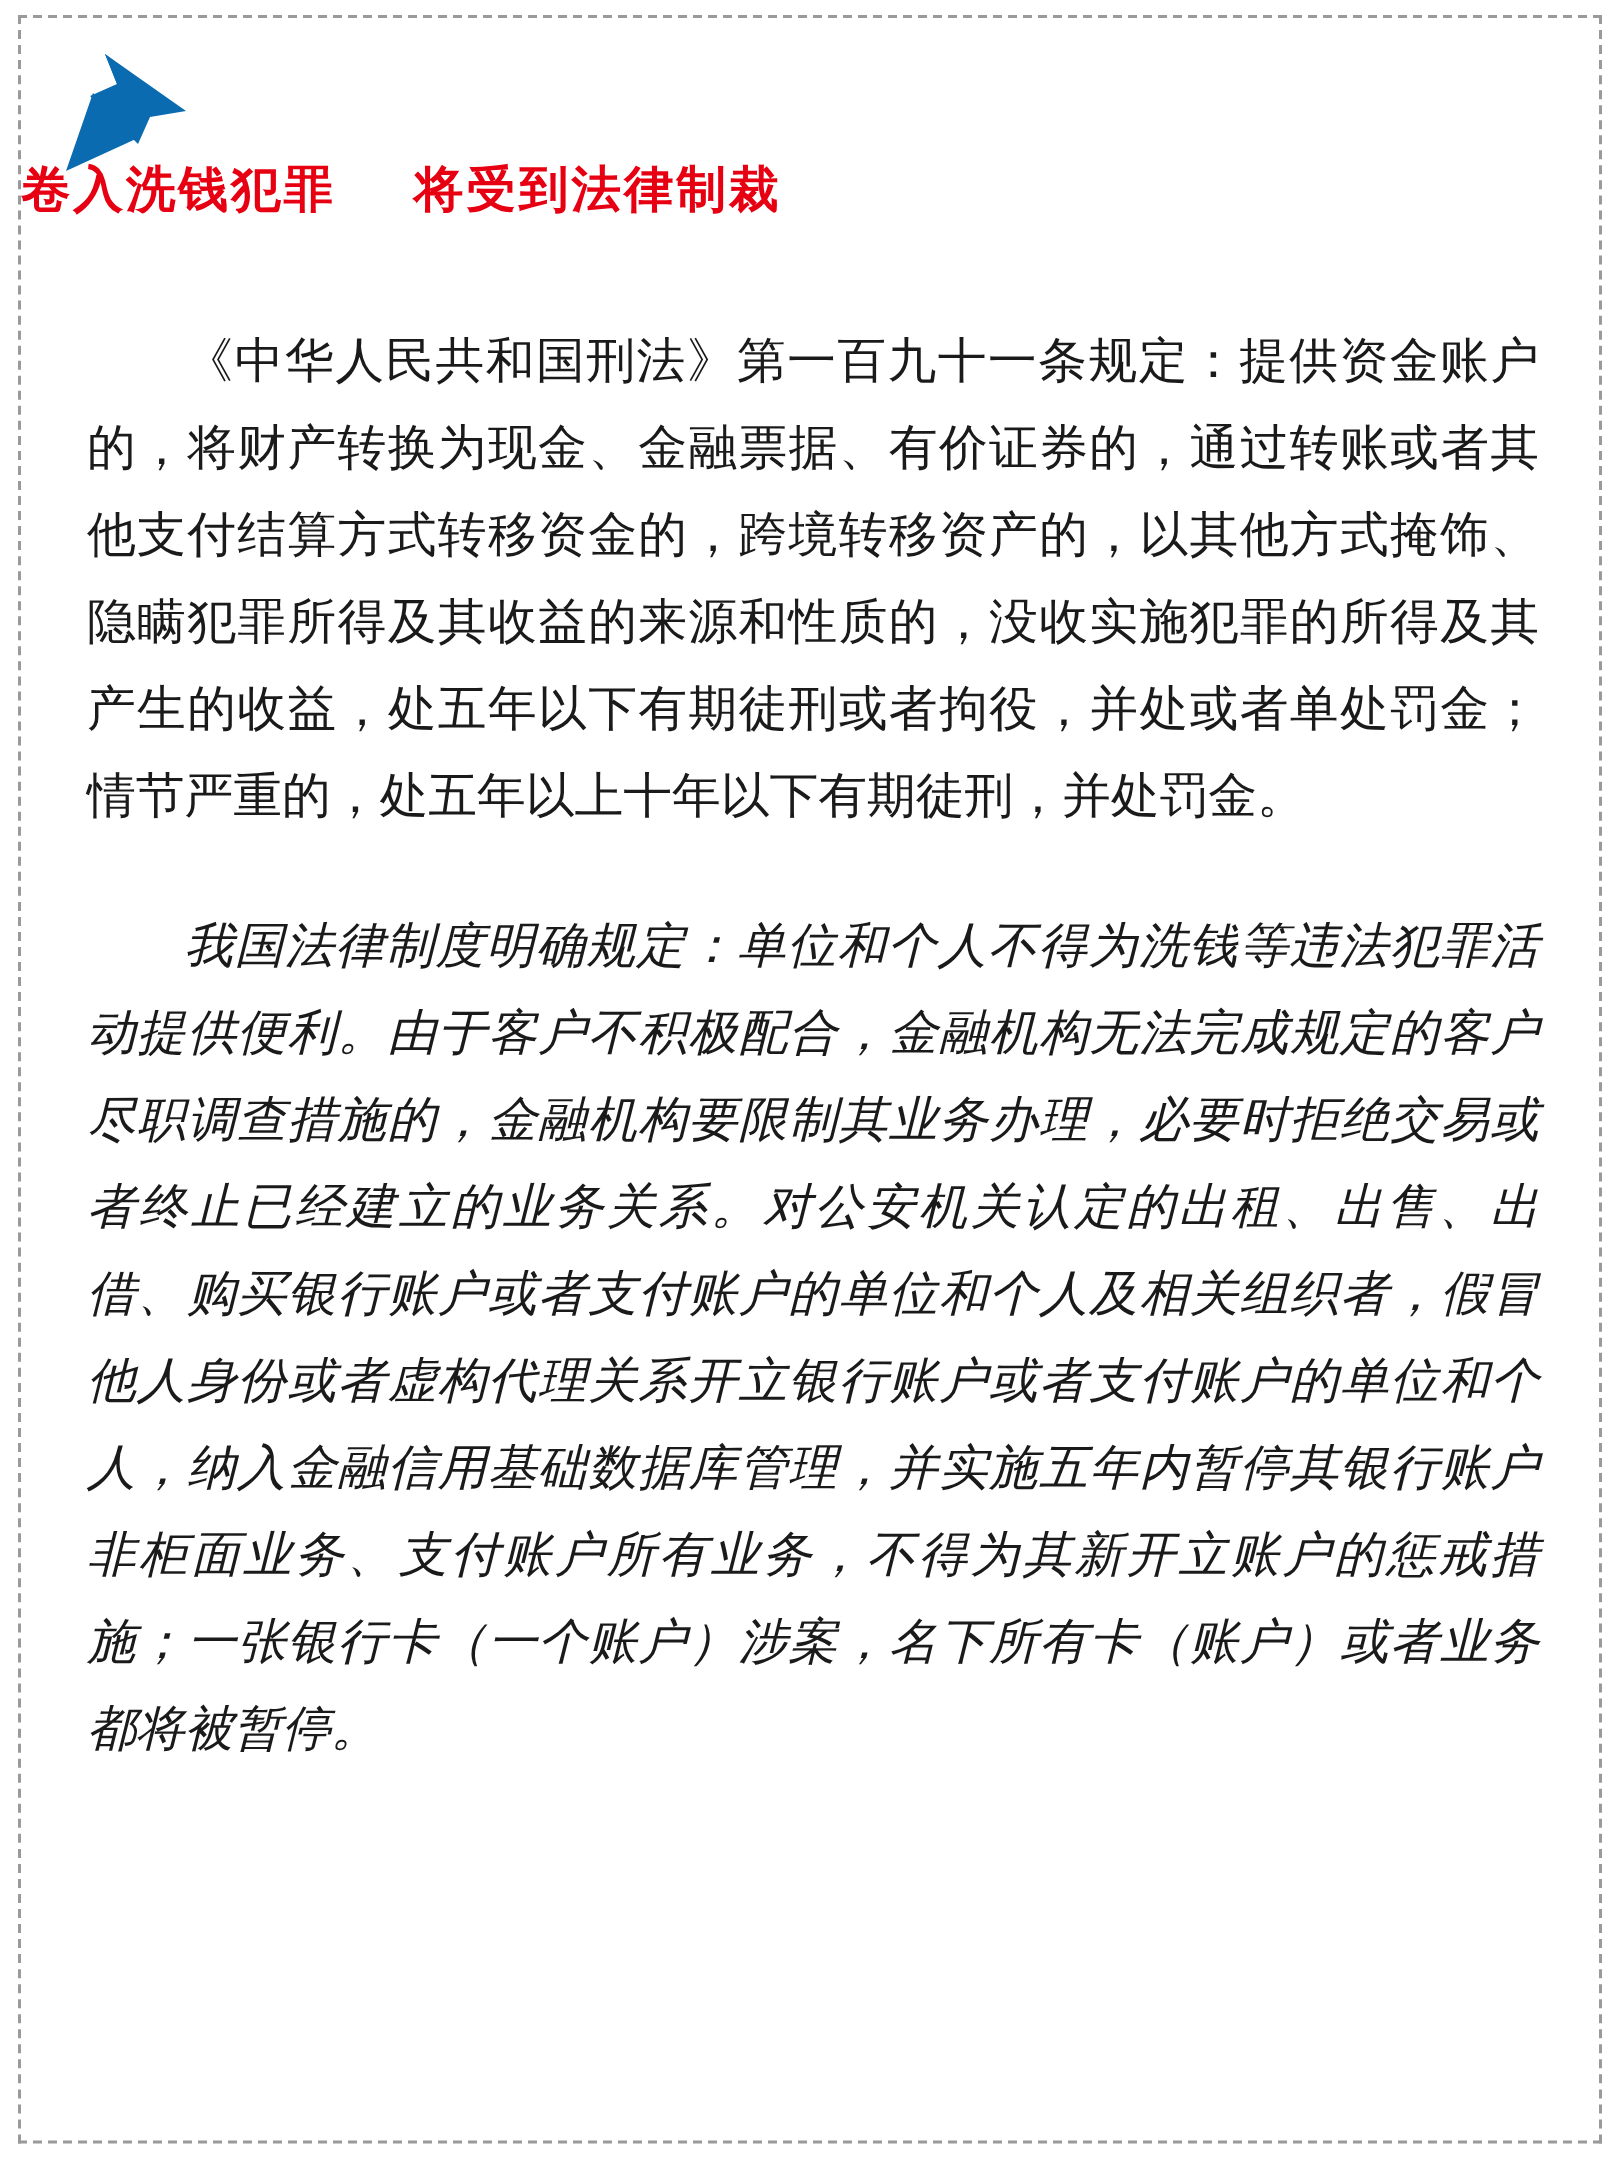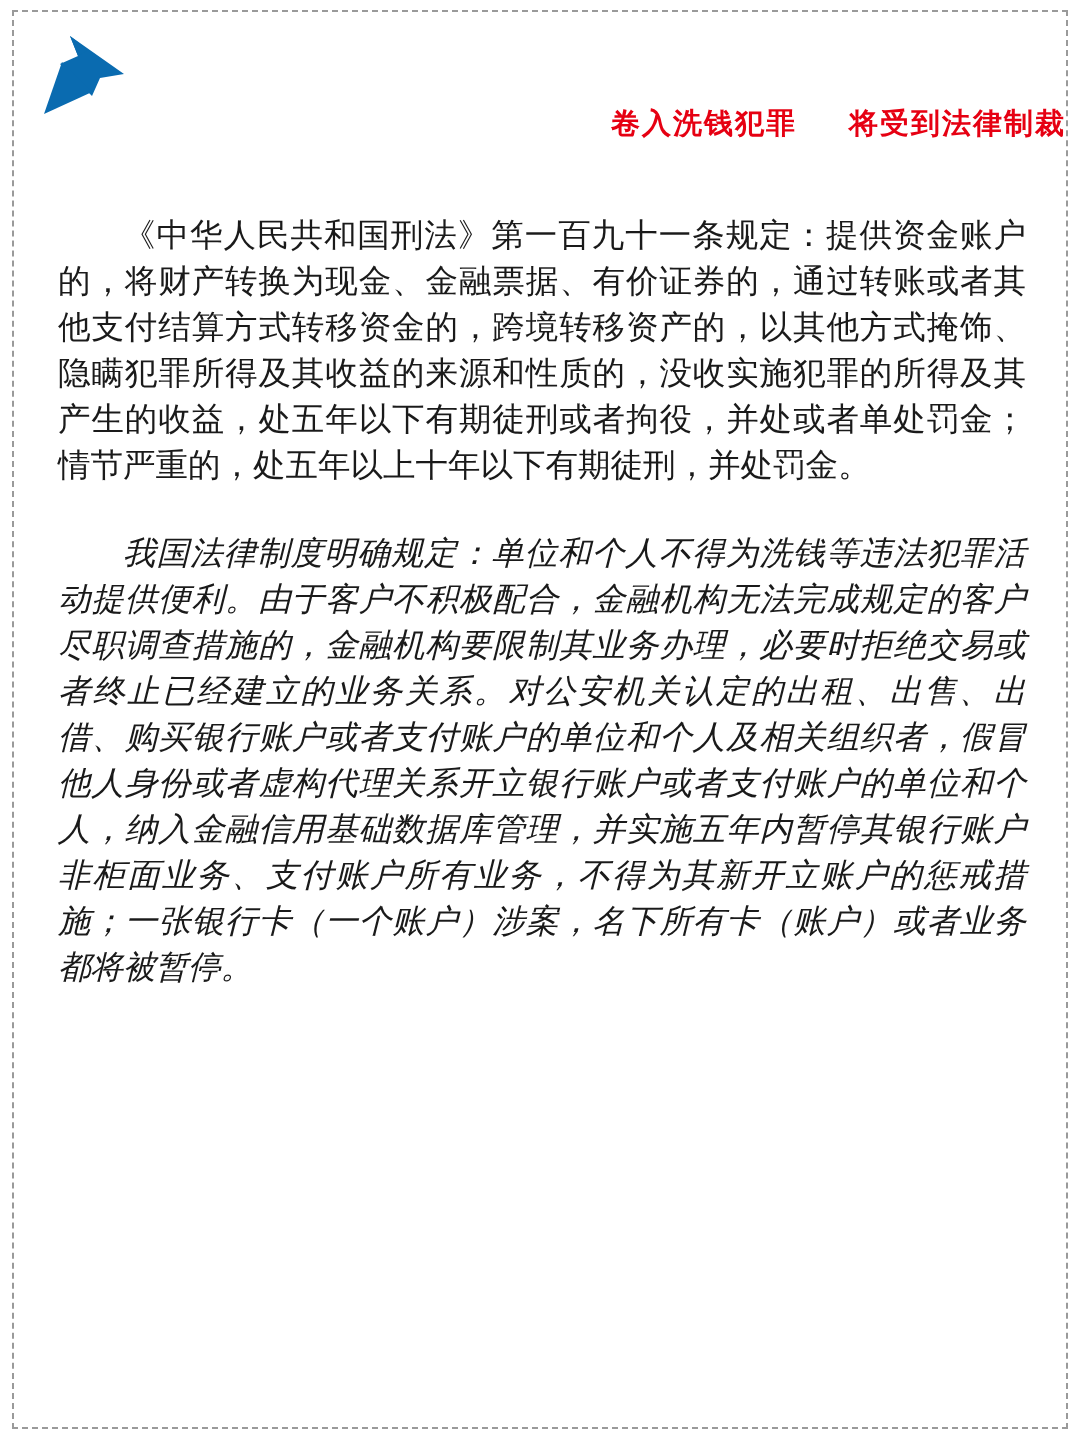--- a/index.html
+++ b/index.html
@@ -32,40 +32,40 @@
     left: 26px;
     width: 90px;
     height: 90px;
   }
 
   .title {
     position: absolute;
     top: 92px;
     left: 0;
     width: 100%;
-    text-align: right;
+    text-align: left;
     color: #e60012;
-    font-size: 29px;
+    font-size: 33px;
     font-weight: bold;
     letter-spacing: 2px;
     font-family: Liberation Mono, monospace;
   }
   .title .gap {
     display: inline-block;
     width: 52px;
   }
 
   .body-text {
     position: absolute;
     top: 200px;
     left: 44px;
     width: 968px;
     color: #1a1a1a;
     font-size: 32.5px;
-    line-height: 46px;
+    line-height: 58px;
     font-family: "Liberation Serif", "DejaVu Serif", serif;
     text-align: justify;
   }
 
   .para {
     margin: 0 0 42px 0;
     text-indent: 2em;
     white-space: pre-wrap;
     word-break: break-all;
   }

